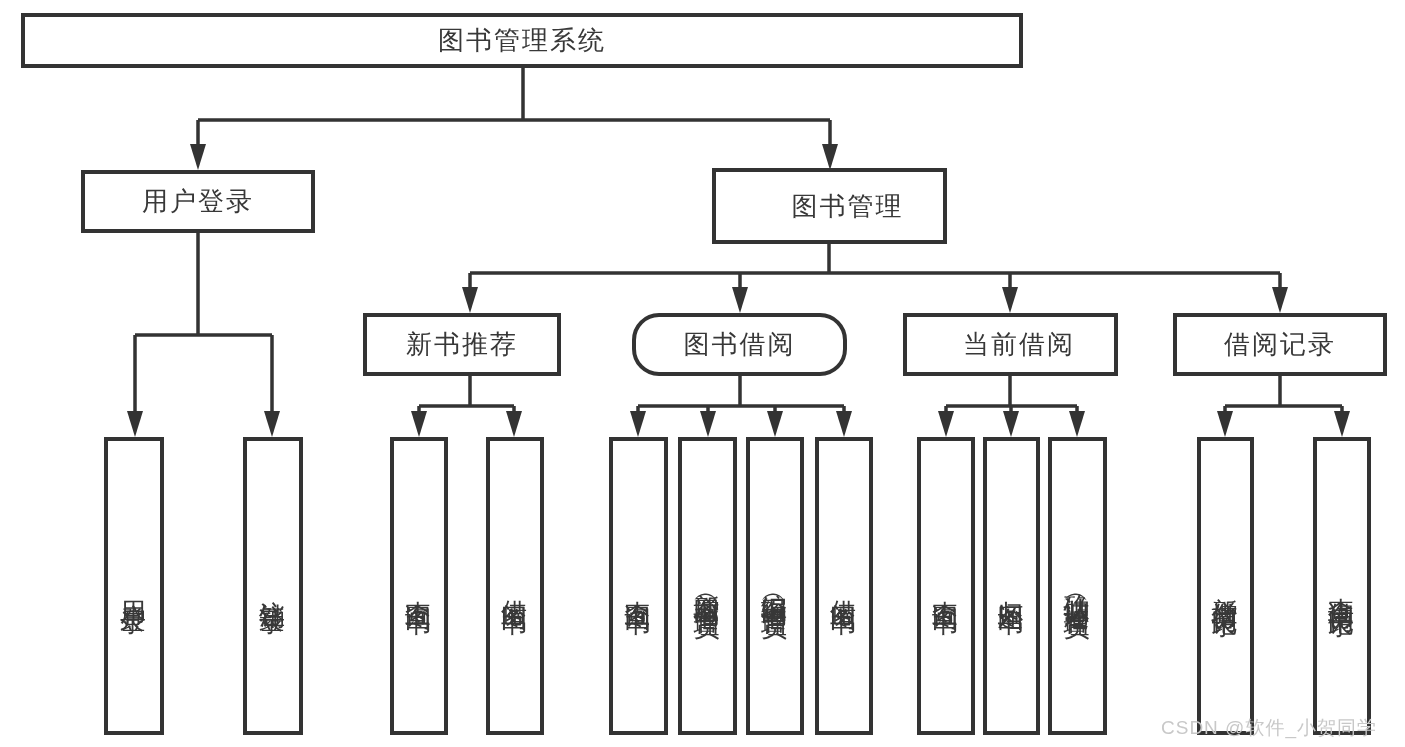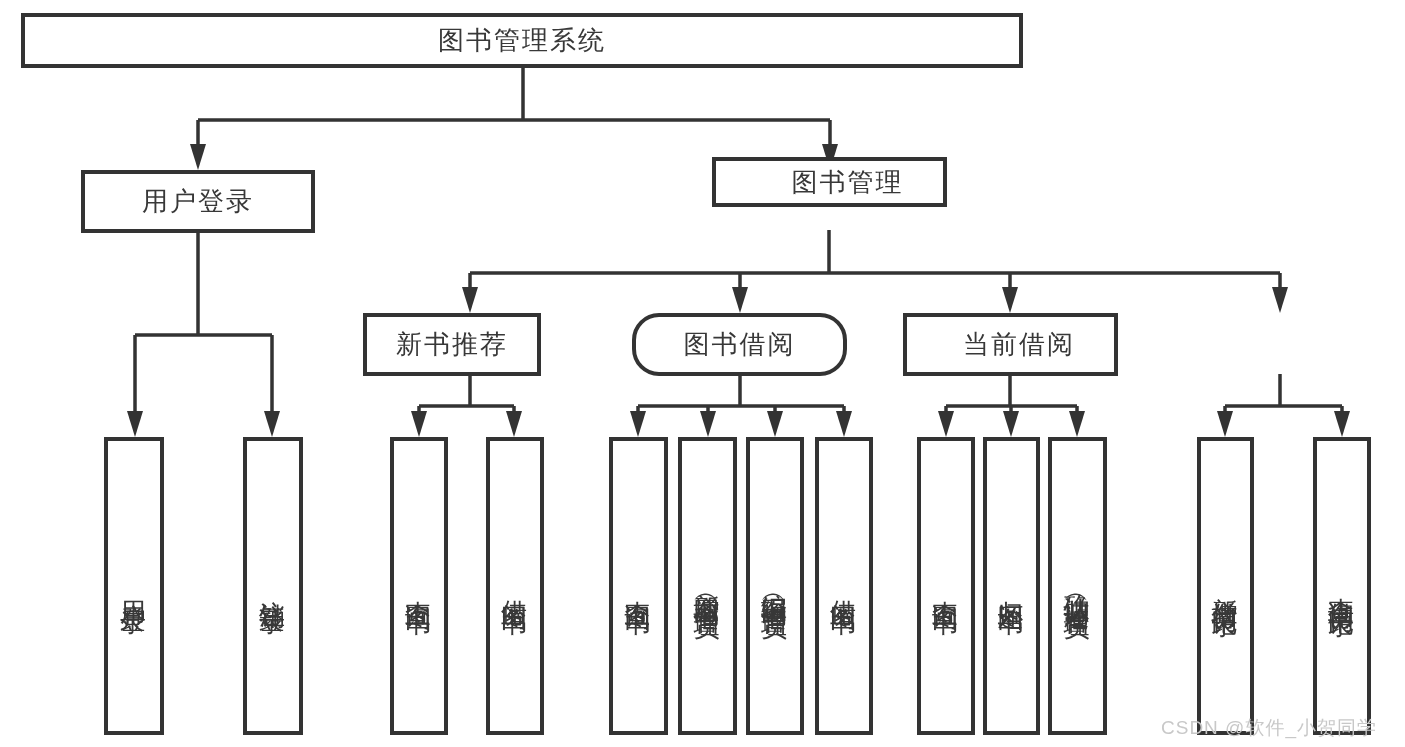--- a/index.html
+++ b/index.html
@@ -112,25 +112,26 @@
     <g>
       <path d="M1280 374 V406 M1225 406 H1342 M1225 406 V414 M1342 406 V414"></path>
       <polygon points="1217,411 1233,411 1225,437"></polygon>
       <polygon points="1334,411 1350,411 1342,437"></polygon>
     </g>
   </svg>
 
   <div class="node" style="left:21px; top:13px; width:1002px; height:55px;text-align:right;">图书管理系统</div>
 
   <div class="node" style="left:81px; top:170px; width:234px; height:63px;">用户登录</div>
-  <div class="node" style="left:712px; top:157px; width:235px; height:50px;padding-left:36px;">图书管理</div>
+  <div class="node" style="left:712px; top:168px; width:235px; height:76px;padding-left:36px;">图书管理</div>
 
-  <div class="node" style="left:363px; top:313px; width:178px; height:63px;">新书推荐</div>
+  <div class="node" style="left:363px; top:313px; width:198px; height:63px;">新书推荐</div>
   <div class="node" style="left:632px; top:313px; width:215px; height:63px;border-radius:27px;">图书借阅</div>
   <div class="node" style="left:903px; top:313px; width:215px; height:63px;padding-left:17px;">当前借阅</div>
+  <div class="node" style="left:1173px; top:313px; width:214px; height:63px;">借阅记录</div>
 
   <div class="node v" style="left:104px; top:437px; width:60px; height:298px;">用户登录</div>
   <div class="node v" style="left:243px; top:437px; width:60px; height:298px;">注销登录</div>
 
   <div class="node v" style="left:390px; top:437px; width:58px; height:298px;">查询图书</div>
   <div class="node v" style="left:486px; top:437px; width:58px; height:298px;">借阅图书</div>
 
   <div class="node v" style="left:609px; top:437px; width:59px; height:298px;">查询图书</div>
   <div class="node v" style="left:678px; top:437px; width:59px; height:298px;">新增图书（管理员）</div>
   <div class="node v" style="left:746px; top:437px; width:58px; height:298px;">编辑图书（管理员）</div>

